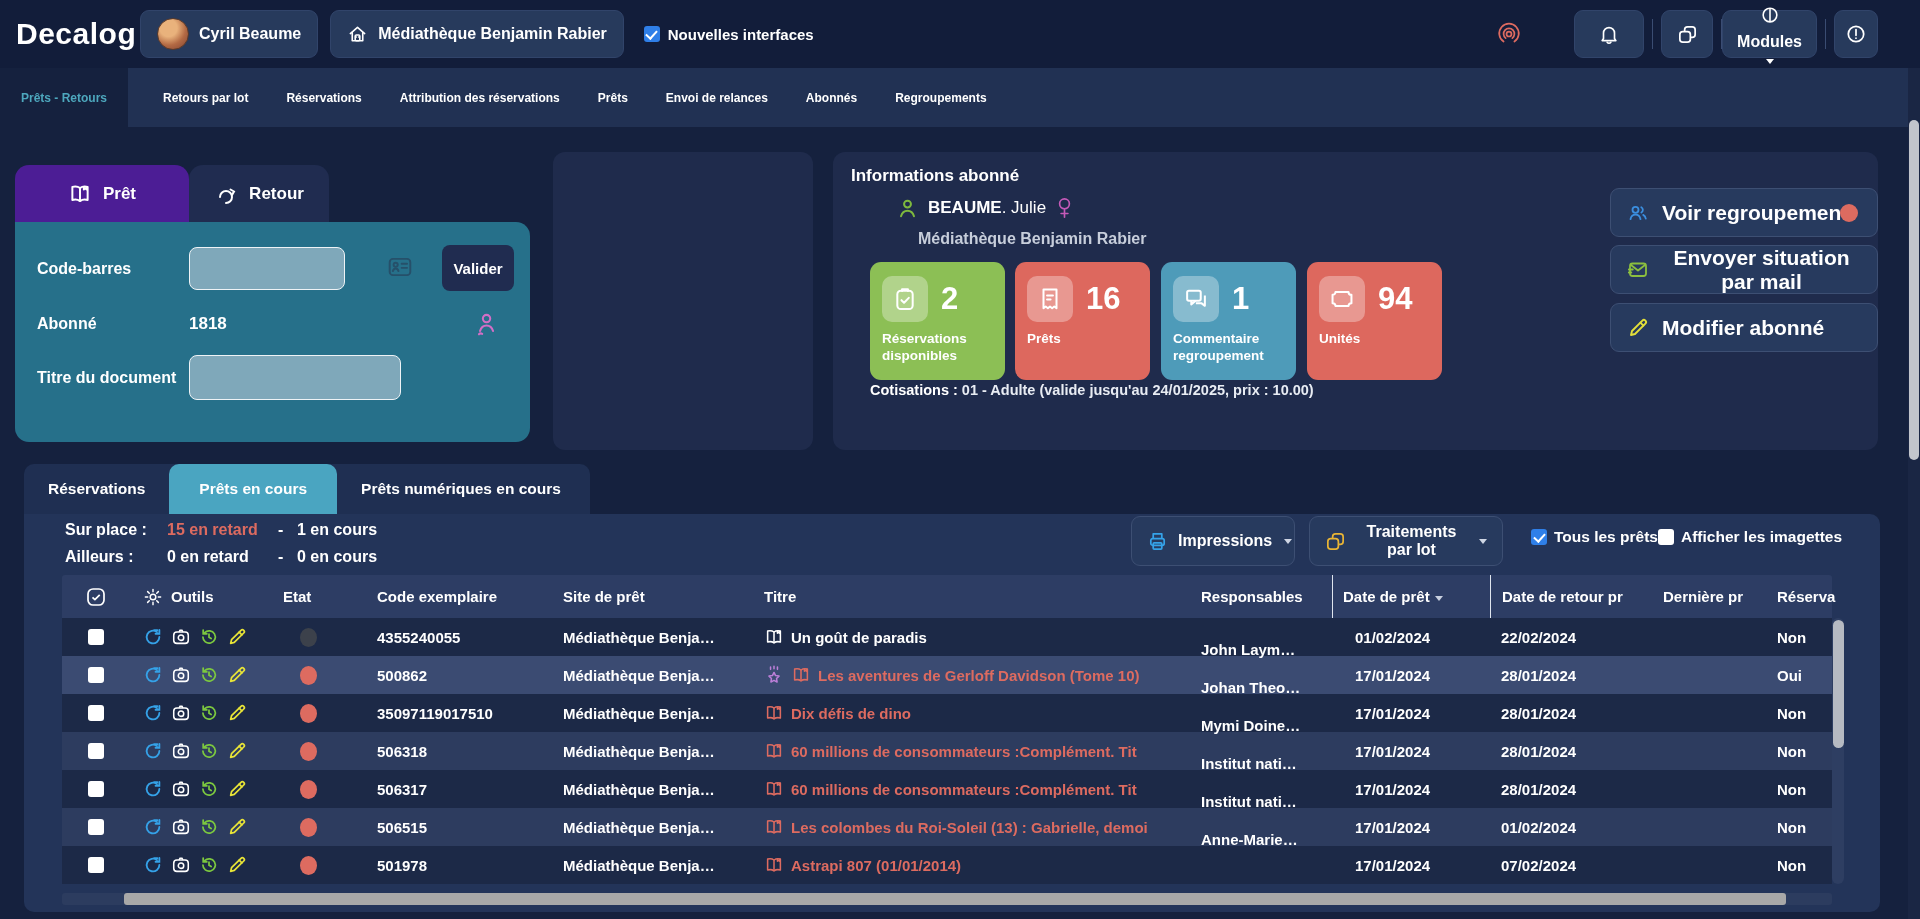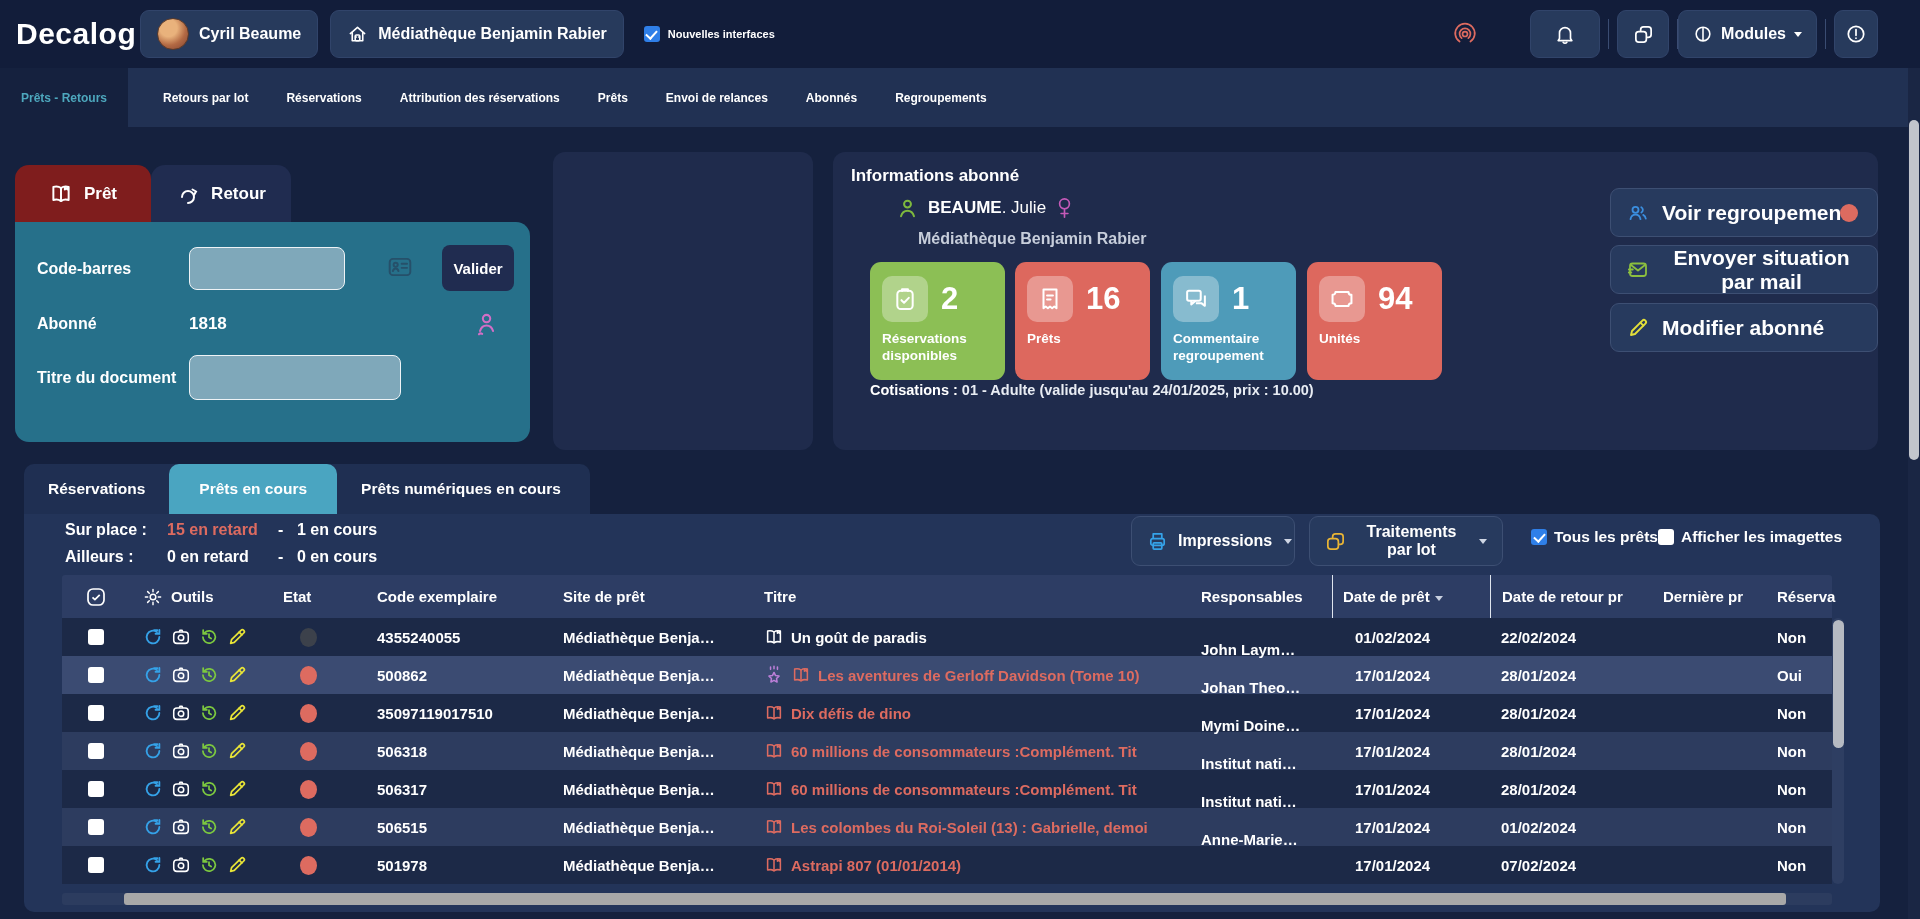--- a/index.html
+++ b/index.html
@@ -7,44 +7,44 @@
   body { font-family:"Liberation Sans", sans-serif; }
   #app { position:relative; width:1920px; height:919px; background:#15213e; overflow:hidden; color:#fff; }
 
   
   .topbar { position:absolute; left:0; top:0; width:1920px; height:68px; background:#121d3a; display:flex; align-items:center; }
   .logo { font-size:30px; font-weight:800; letter-spacing:.5px; margin-left:16px; width:118px; }
   .chip { height:48px; margin-top:0; background:#273a5c; border:1px solid #31446a; border-radius:9px; display:flex; align-items:center; gap:10px; padding:0 16px; font-weight:700; font-size:16px; cursor:pointer;justify-content:space-between; }
   .chip.user { margin-left:6px; }
   .chip.lib  { margin-left:12px; }
   .avatar { width:32px; height:32px; border-radius:50%; background:radial-gradient(circle at 35% 30%, #e9b27c 0 30%, #b36a44 60%, #7d4030 100%); border:1px solid #5a3a2a; }
-  .tb-check { display:flex; align-items:center; gap:8px; margin-left:20px; font-weight:700; font-size:11px; cursor:pointer; }
+  .tb-check { display:flex; align-items:center; gap:8px; margin-left:20px; font-weight:700; font-size:15px; cursor:pointer; }
   .cbx { width:16px; height:16px; border-radius:3px; background:#2f7fe8; position:relative; display:inline-block; }
   .cbx.off { background:#fff; }
   .cbx.on::after { content:""; position:absolute; left:4.5px; top:1.5px; width:5px; height:9px; border:solid #fff; border-width:0 2.2px 2.2px 0; transform:rotate(42deg); }
   .tb-right { margin-left:auto; display:flex; align-items:center; }
   .broadcast { width:26px; height:26px; margin-right:52px; }
   .icon-btn { height:48px; background:#273a5c; border:1px solid #31446a; border-radius:9px; display:flex; align-items:center; justify-content:center; gap:8px; cursor:pointer; color:#fff; font-weight:700; font-size:16px; }
   .icon-btn.bell { width:70px; }
   .icon-btn.link { width:52px; margin-left:8px; }
-  .icon-btn.modules { padding:0 14px; margin-left:0; }
+  .icon-btn.modules { padding:0 14px; margin-left:0;flex-direction:column; }
   .icon-btn.info { width:44px; margin-left:8px; margin-right:42px; }
   .tb-sep { width:1px; height:30px; background:#3a4c72; margin-left:8px; }
   .caret { width:0; height:0; border-left:4.5px solid transparent; border-right:4.5px solid transparent; border-top:5.5px solid #fff; display:inline-block; }
   svg.ic { display:block; }
 
   
   .navrow { position:absolute; left:0; top:68px; width:1920px; height:59px; background:#213153; display:flex; align-items:stretch; }
   .nav-tab { display:flex; align-items:center; padding:0 19px; font-size:12px; font-weight:700; color:#fff; cursor:pointer; white-space:nowrap; }
   .nav-tab.active { background:#15213e; color:#4da7bd; padding:0 21px; }
 
   
   .loan-tabs { position:absolute; left:15px; top:165px; display:flex; }
   .ltab { height:57px; display:flex; align-items:center; justify-content:center; gap:11px; font-size:17px; font-weight:700; border-radius:14px 14px 0 0; cursor:pointer; }
-  .ltab.pret { width:136px; background:#7f1d1d; }
+  .ltab.pret { width:174px; background:#4c1d95; }
   .ltab.retour { width:140px; background:#202c50; }
   .loan-body { position:absolute; left:15px; top:222px; width:515px; height:220px; background:#26708a; border-radius:0 14px 14px 14px; }
   .frow { position:absolute; left:22px; display:flex; align-items:center; font-size:16px; font-weight:700; }
   .frow .flabel { width:152px; }
   .tealinput { width:156px; height:43px; background:#7fa8ba; border:1.5px solid #eef3f6; border-radius:8px; outline:none; font-size:16px; color:#10324a; padding:0 10px; font-family:inherit; }
   .tealinput.wide { width:212px; height:45px; }
   .valider { position:absolute; left:405px; top:-2px; width:72px; height:46px; background:#202c50; border:none; border-radius:8px; color:#fff; font-weight:700; font-size:15px; cursor:pointer; font-family:inherit; }
   .cardic { position:absolute; left:350px; top:8px; color:#26506a; }
   .pinkic { position:absolute; left:437px; top:-3px; color:#d36ec6; }
 

